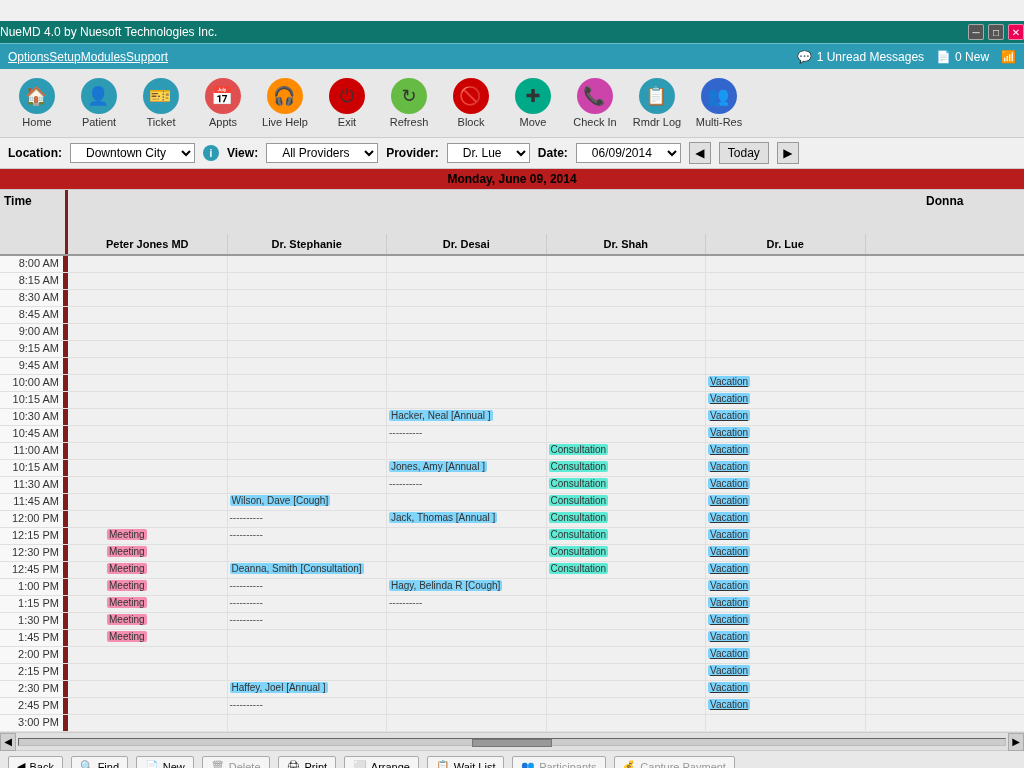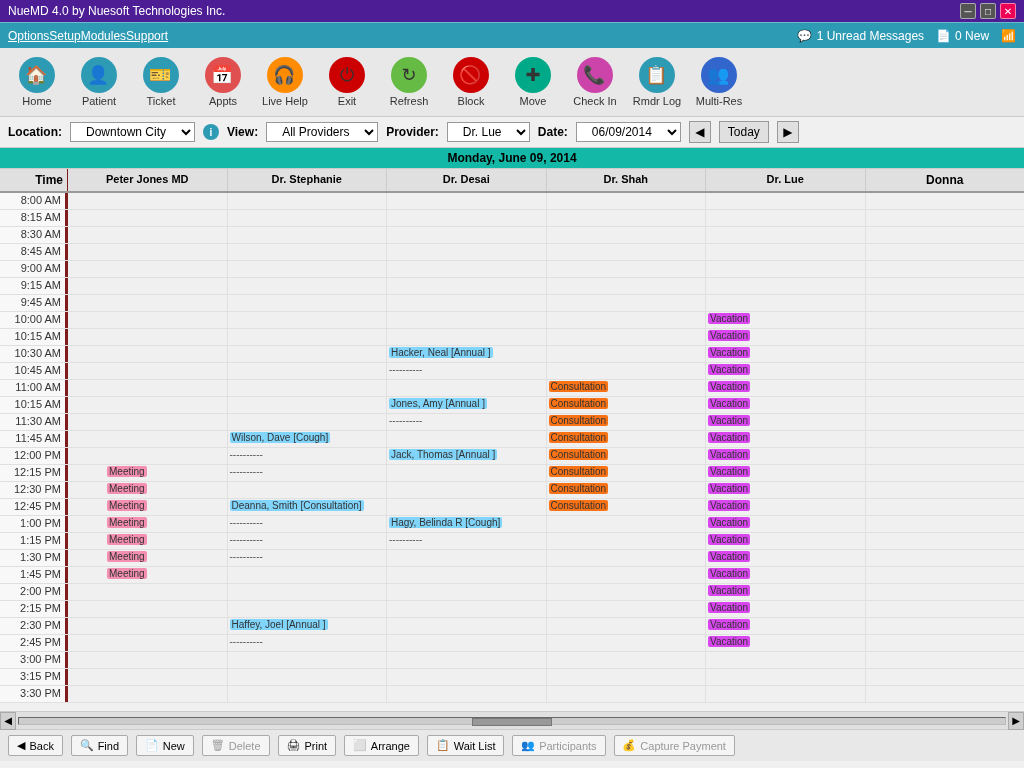--- a/index.html
+++ b/index.html
@@ -1,27 +1,28 @@
 <!DOCTYPE html>
 <html><head>
   <meta charset="utf-8">
   <style>
     * { box-sizing: border-box; margin: 0; padding: 0; }
     body { font-family: Arial, sans-serif; font-size: 12px; background: #f0f0f0; width: 1024px; height: 768px; overflow: hidden; }
 
     
     #titlebar {
-      background: #4c1d95;
+      background: #0f766e;
       color: white;
       height: 22px;
       display: flex;
       align-items: center;
       justify-content: space-between;
-      padding: 0 8px;
+      padding: 0 0;
       font-size: 12px;
+      margin-top: 21px;
     }
     #titlebar-controls { display: flex; gap: 4px; }
     .title-btn {
       width: 16px; height: 16px; border: 1px solid rgba(255,255,255,0.5);
       border-radius: 2px; cursor: pointer; display: flex; align-items: center; justify-content: center; font-size: 10px;
       color: white;
     }
     .title-btn.close { background: #e05; }
     .title-btn.max { background: #555; }
     .title-btn.min { background: #555; }
@@ -87,21 +88,21 @@
       cursor: pointer; display: inline-flex; align-items: center; justify-content: center;
       font-size: 12px;
     }
     .today-btn {
       height: 22px; padding: 0 8px; border: 1px solid #999; background: #e0e0e0;
       cursor: pointer; font-size: 12px;
     }
 
     
     #day-header {
-      background: #14b8a6;
+      background: #b91c1c;
       text-align: center;
       padding: 3px;
       font-weight: bold;
       font-size: 12px;
       border-bottom: 1px solid #ccc;
     }
 
     
     #schedule-container {
       display: flex;
@@ -111,51 +112,51 @@
     }
 
     #grid-header {
       display: flex;
       background: #e0e0e0;
       border-bottom: 2px solid #999;
       font-weight: bold;
       font-size: 12px;
     }
 
-    .col-time { width: 68px; min-width: 68px; border-right: 1px solid #7f1d1d; padding: 4px; text-align: right; }
-    .col-provider { flex: 1; border-right: 1px solid #ccc; padding: 4px; text-align: center; overflow: hidden; white-space: nowrap; font-size: 11px; }
+    .col-time { width: 68px; min-width: 68px; border-right: 3px solid #7f1d1d; padding: 4px; text-align: left; }
+    .col-provider { flex: 1; border-right: 1px solid #ccc; padding: 4px; text-align: center; overflow: hidden; white-space: nowrap; font-size: 11px; margin-top: 44px; }
     .col-last { flex: 1; padding: 4px; text-align: center; overflow: hidden; white-space: nowrap; font-size: 12px; }
 
     #grid-body {
       overflow-y: auto;
       overflow-x: hidden;
       flex: 1;
     }
 
     .grid-row {
       display: flex;
       border-bottom: 1px solid #e0e0e0;
       min-height: 16px;
     }
 
     .cell-time {
-      width: 68px; min-width: 68px; border-right: 3px solid #7f1d1d;
+      width: 68px; min-width: 68px; border-right: 5px solid #7f1d1d;
       padding: 1px 4px; font-size: 11px; color: #333; text-align: right;
       background: #f8f8f8;
     }
     .cell {
       flex: 1; border-right: 1px solid #e0e0e0; padding: 1px 2px;
       font-size: 10px; overflow: hidden; white-space: nowrap;
       min-height: 16px;
     }
     .cell:last-child { border-right: none; }
-    .appt-blue { background: #f97316; color: #333; border-radius: 2px; padding: 0 2px; }
+    .appt-blue { background: #5eead4; color: #333; border-radius: 2px; padding: 0 2px; }
     .appt-pink { background: #f48fb1; color: #333; border-radius: 2px; padding: 0 2px; margin-left: 37px; }
     .appt-lightblue { background: #81d4fa; color: #333; border-radius: 2px; padding: 0 2px; }
-    .appt-vacation { background: #d946ef; color: #333; border-radius: 2px; padding: 0 2px; }
+    .appt-vacation { background: #7dd3fc; color: #333; border-radius: 2px; padding: 0 2px; text-decoration: underline; }
     .appt-dash { color: #555; }
 
     
     #hscroll-area {
       height: 18px; background: #e0e0e0; border-top: 1px solid #ccc;
       display: flex; align-items: center;
     }
     .hscroll-left, .hscroll-right {
       width: 16px; height: 18px; background: #d0d0d0; border: 1px solid #aaa;
       cursor: pointer; display: flex; align-items: center; justify-content: center; font-size: 10px;

